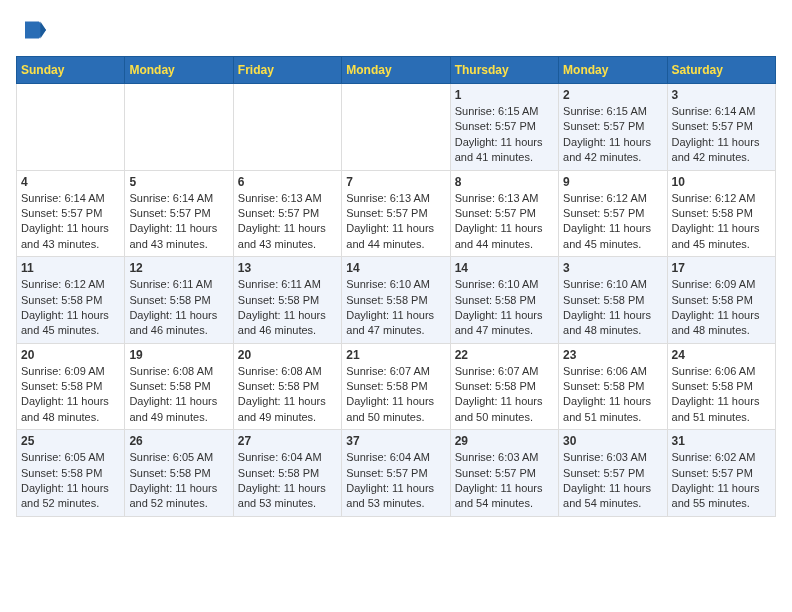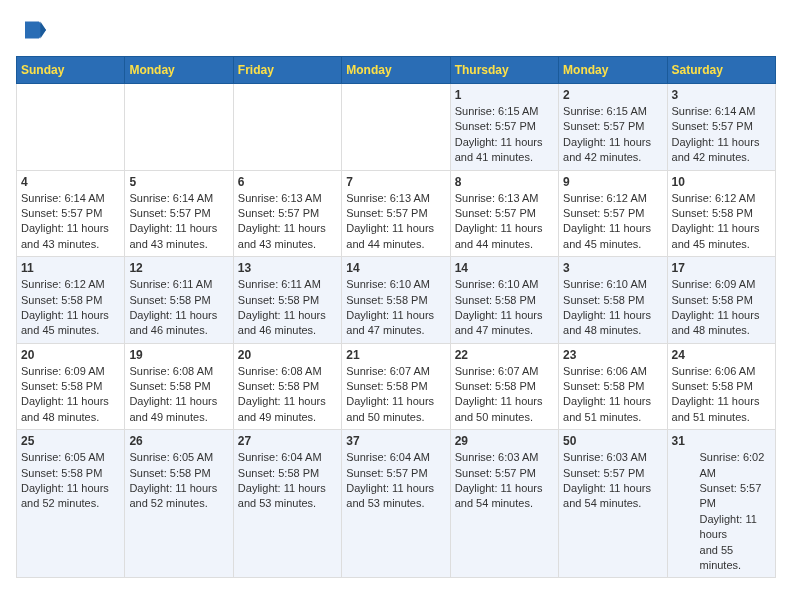--- a/index.html
+++ b/index.html
@@ -334,28 +334,28 @@
 and 53 minutes.</div>
         </td>
         <td>
           <span class="day-num">29</span>
           <div class="day-info" style="white-space: pre-line;">Sunrise: 6:03 AM
 Sunset: 5:57 PM
 Daylight: 11 hours
 and 54 minutes.</div>
         </td>
         <td>
-          <span class="day-num">50</span>
+          <span class="day-num">30</span>
           <div class="day-info" style="white-space: pre-line;">Sunrise: 6:03 AM
 Sunset: 5:57 PM
 Daylight: 11 hours
 and 54 minutes.</div>
         </td>
         <td>
           <span class="day-num">31</span>
-          <div class="day-info" style="white-space: pre-line; margin-left: 28px;">Sunrise: 6:02 AM
+          <div class="day-info" style="white-space: pre-line;">Sunrise: 6:02 AM
 Sunset: 5:57 PM
 Daylight: 11 hours
 and 55 minutes.</div>
         </td>
       </tr>
     </tbody>
 </table>
 
 </body></html>

